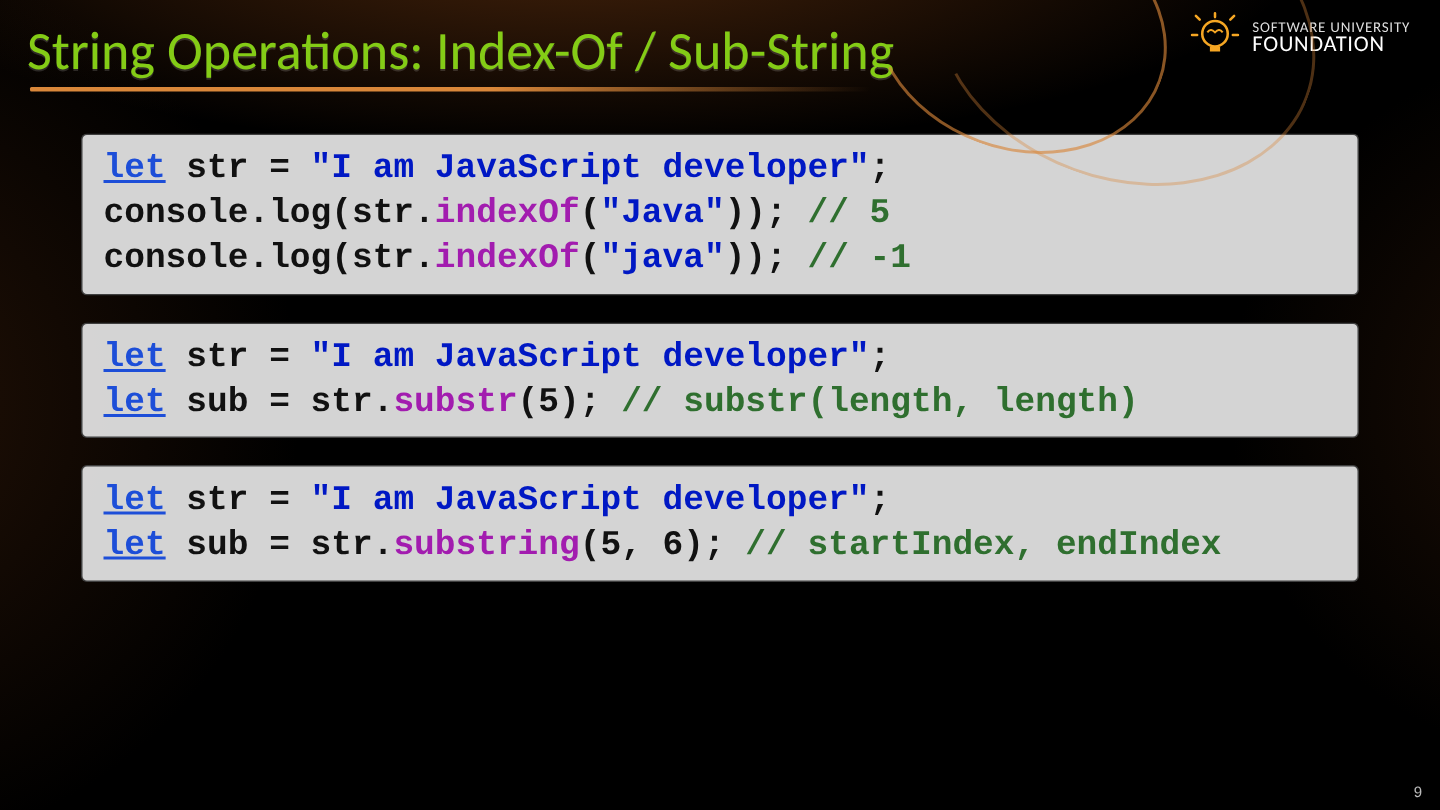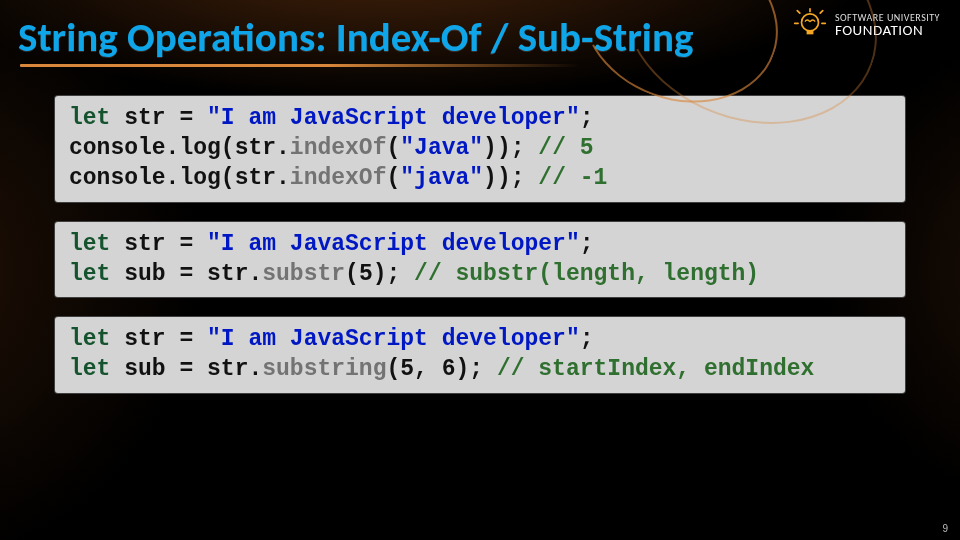--- a/index.html
+++ b/index.html
@@ -14,23 +14,23 @@
     color: #fff;
     position: relative;
     overflow: hidden;
   }
   .header {
     display: flex;
     align-items: flex-start;
     padding: 10px 20px 0 18px;
   }
   .title {
-    font-size: 41px;
-    font-weight: 700;
-    color: #0ea5e9;
+    font-size: 36px;
+    font-weight: 400;
+    color: #84cc16;
     text-shadow: 0 1px 0 rgba(255,255,255,0.15);
     flex: 1;
     padding-top: 2px;
   }
   .title-underline {
     height: 3px;
     background: linear-gradient(to right, #d9873a 0%, #d9873a 55%, rgba(217,135,58,0) 100%);
     width: 560px;
     margin: 2px 0 0 20px;
     border-radius: 1px;
@@ -72,23 +72,23 @@
     border-radius: 4px;
     padding: 8px 14px 8px 14px;
     margin-bottom: 18px;
     font-family: Consolas, "Courier New", monospace;
     font-size: 23px;
     line-height: 1.3;
     color: #111;
     font-weight: 700;
   }
   .codebox .cl { white-space: pre; }
-  .kw { color: #14532d; }
+  .kw { color: #1d4ed8; text-decoration: underline; }
   .str { color: #0018c4; }
-  .fn { color: #737373; margin-top: 31px; }
+  .fn { color: #a21caf; margin-top: 31px; }
   .cm { color: #2f6f2f; }
   .page-num {
     position: absolute;
     right: 12px;
     bottom: 6px;
     font-size: 10px;
     color: #bbb;
     font-family: Arial, sans-serif;
   }
 </style>

